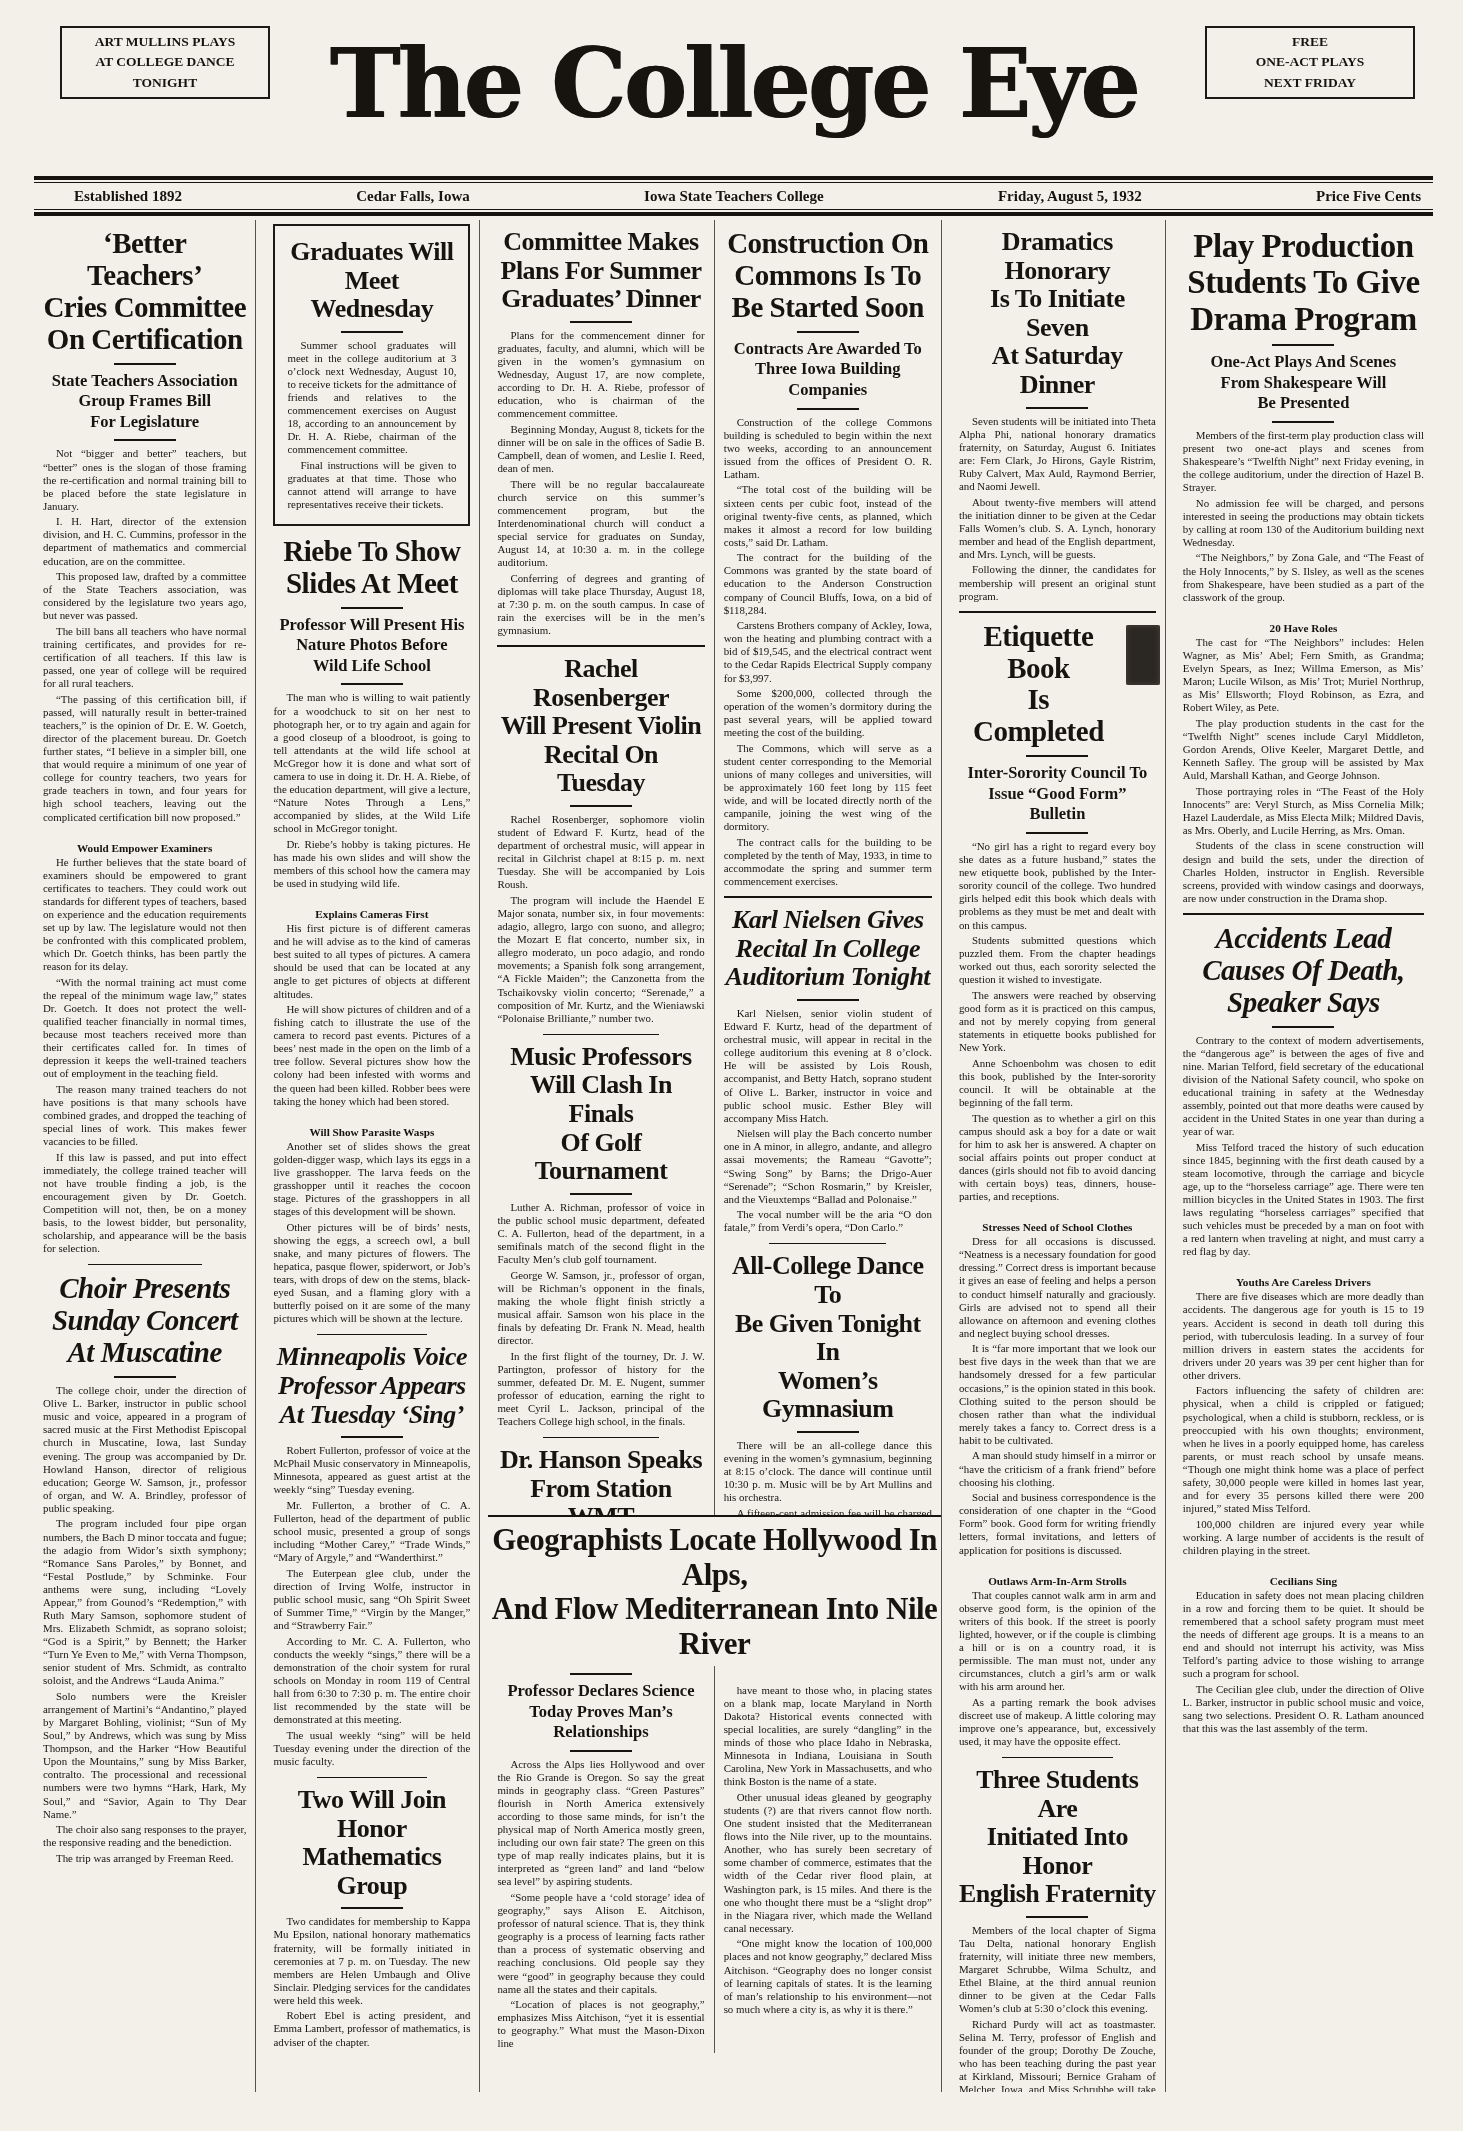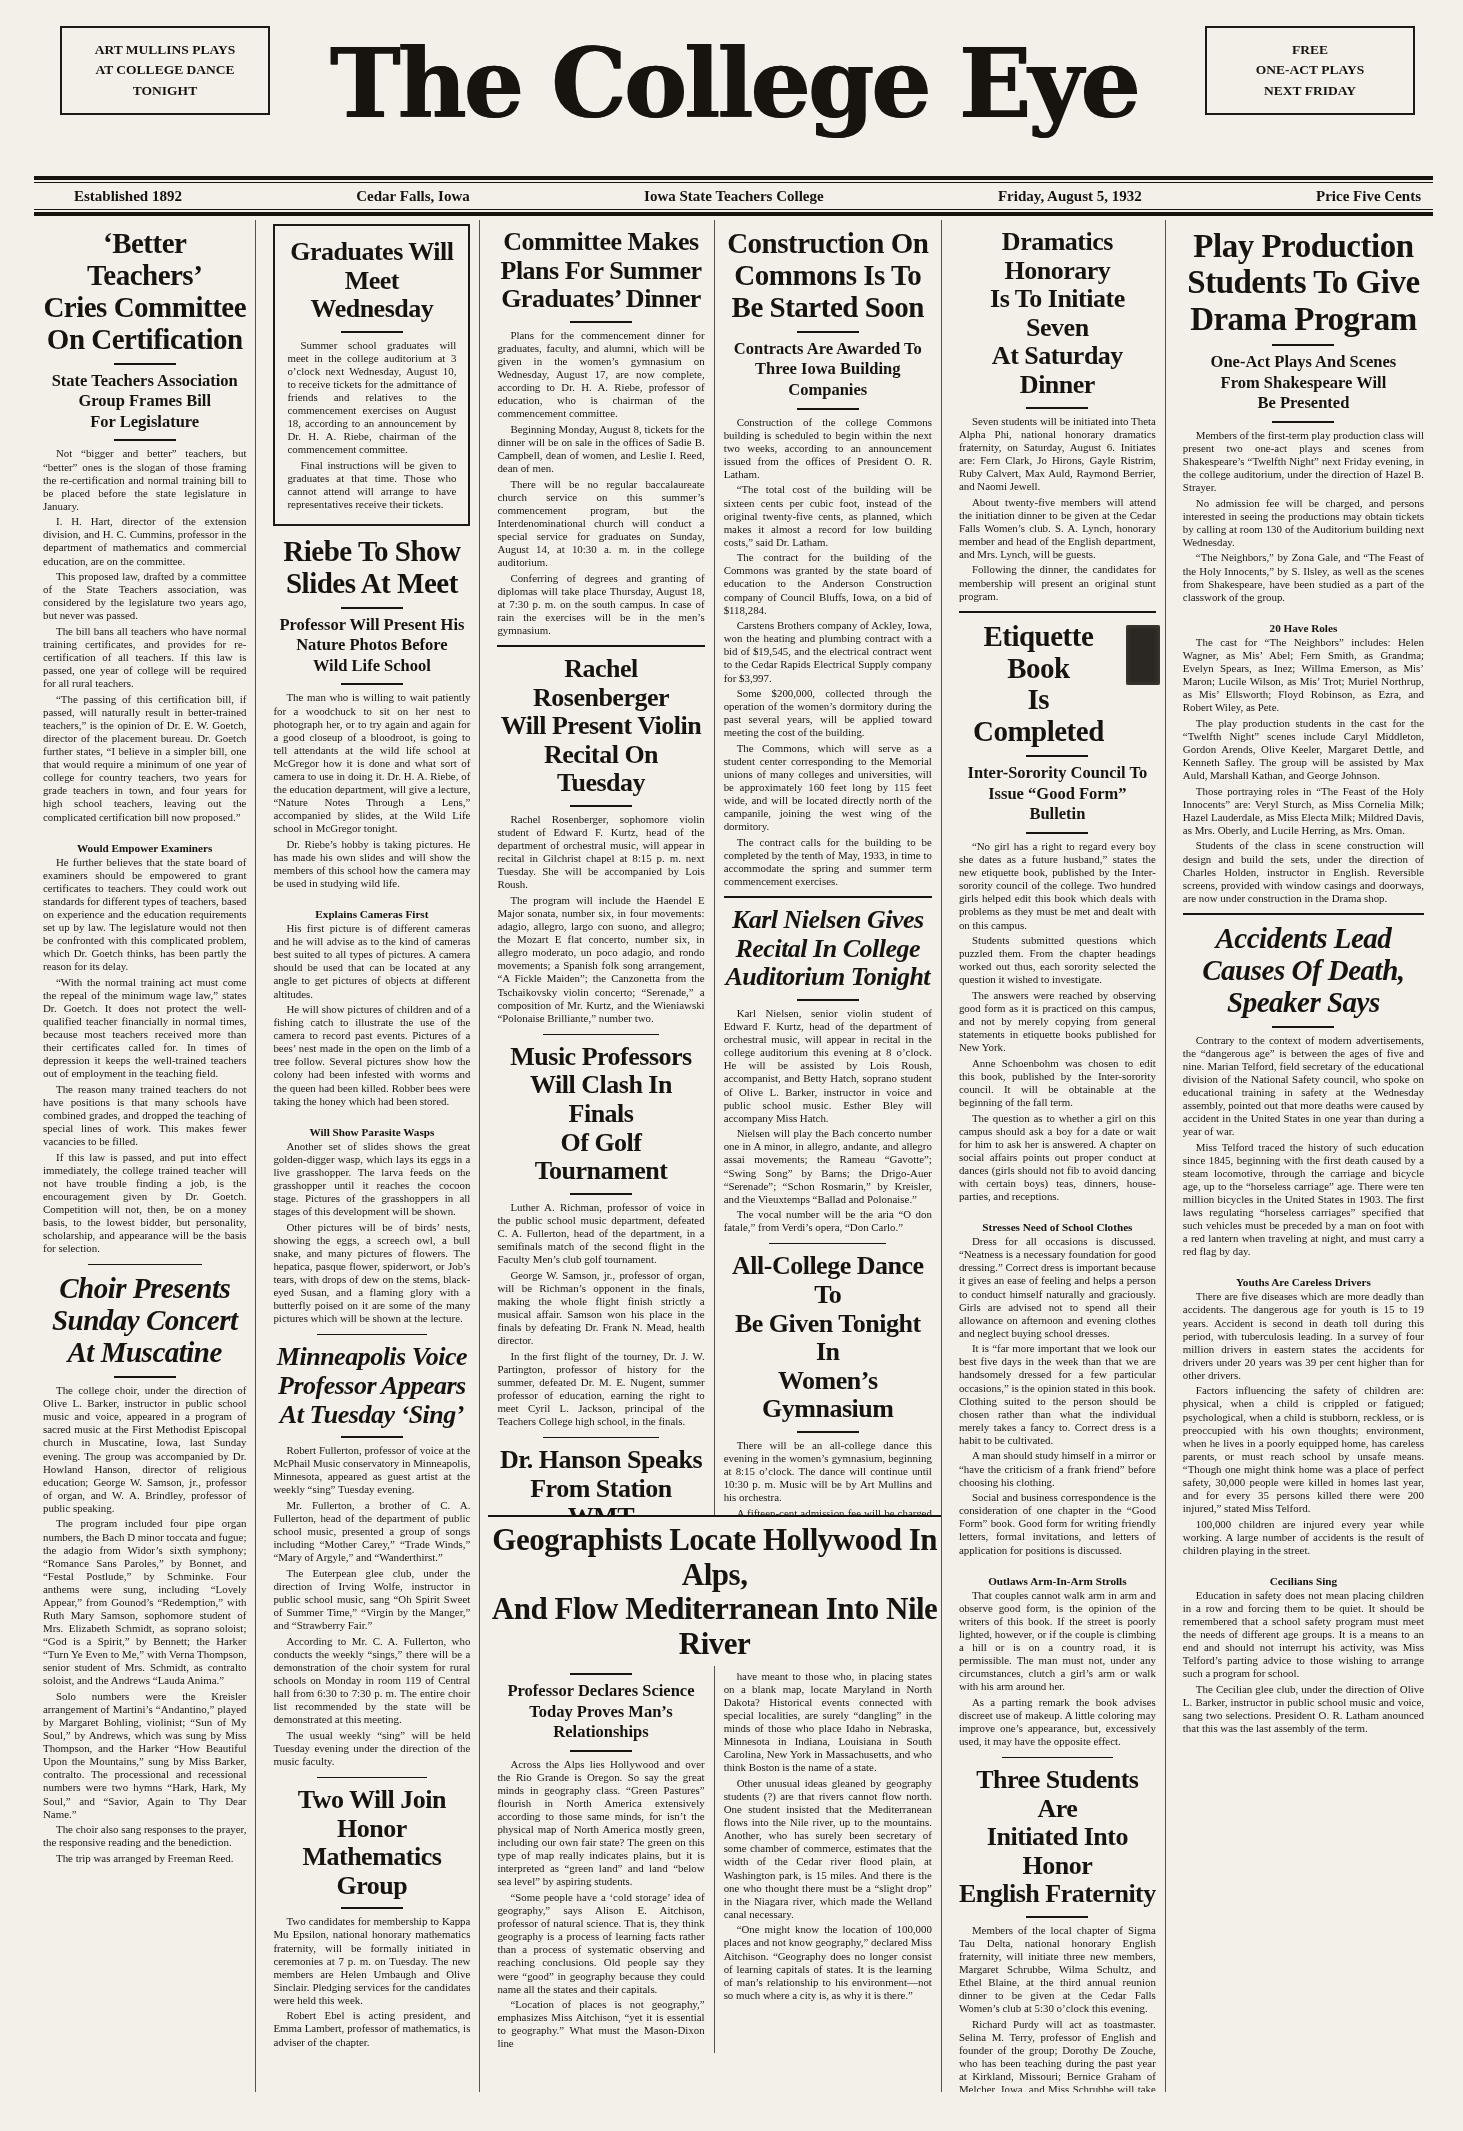--- a/index.html
+++ b/index.html
@@ -7,21 +7,21 @@
     width:1463px;height:2131px;overflow:hidden;
     background:#f2f0e9;color:#17140f;
     font-family:"Liberation Serif",serif;
     -webkit-font-smoothing:antialiased;
   }
   .page{padding:10px 30px 0 34px;position:relative;}
   
   .masthead{position:relative;height:166px;}
   .ear{
     position:absolute;top:16px;width:198px;border:2px solid #1d1a15;
-    padding:12px 4px;text-align:center;font-weight:bold;font-size:13.5px;
+    padding:4px 4px;text-align:center;font-weight:bold;font-size:13.5px;
     line-height:1.5;white-space:pre-line;background:transparent;
   }
   .ear.left{left:26px;}
   .ear.right{right:18px;}
   .paper-title{
     text-align:center;font-family:"DejaVu Serif",serif;font-weight:bold;
     font-size:95px;line-height:1;letter-spacing:-3px;padding-top:26px;
     text-shadow:1px 0 0 #17140f;
   }
   .rule-thick{height:4px;background:#17140f;}
@@ -306,21 +306,21 @@
 Today Proves Man’s
 Relationships</h3>
             <div class="sep"></div>
             <div class="body-block">
                 <p class="para">Across the Alps lies Hollywood and over the Rio Grande is Oregon. So say the great minds in geography class.  “Green Pastures” flourish in North America extensively according to those same minds, for isn’t the physical map of North America mostly green, including our own fair state?  The green on this type of map really indicates plains, but it is interpreted as “green land” and land “below sea level” by aspiring students.</p>
                 <p class="para">“Some people have a ‘cold storage’ idea of geography,” says Alison E. Aitchison, professor of natural science.  That is, they think geography is a process of learning facts rather than a process of systematic observing and reaching conclusions.  Old people say they were “good” in geography because they could name all the states and their capitals.</p>
                 <p class="para">“Location of places is not geography,” emphasizes Miss Aitchison, “yet it is essential to geography.”  What must the Mason-Dixon line</p>
               </div>
           </div>
           <div class="subcol r">
-            <div class="body-block" style="margin-top:4px;">
+            <div class="body-block" style="margin-top:18px;">
                 <p class="para">have meant to those who, in placing states on a blank map, locate Maryland in North Dakota?  Historical events connected with special localities, are surely “dangling” in the minds of those who place Idaho in Nebraska, Minnesota in Indiana, Louisiana in South Carolina, New York in Massachusetts, and who think Boston is the name of a state.</p>
                 <p class="para">Other unusual ideas gleaned by geography students (?) are that rivers cannot flow north.  One student insisted that the Mediterranean flows into the Nile river, up to the mountains.  Another, who has surely been secretary of some chamber of commerce, estimates that the width of the Cedar river flood plain, at Washington park, is 15 miles.  And there is the one who thought there must be a “slight drop” in the Niagara river, which made the Welland canal necessary.</p>
                 <p class="para">“One might know the location of 100,000 places and not know geography,” declared Miss Aitchison. “Geography does no longer consist of learning capitals of states.  It is the learning of man’s relationship to his environment—not so much where a city is, as why it is there.”</p>
               </div>
           </div>
         </div>
       </div>
     </div>
 
     <div class="col">

